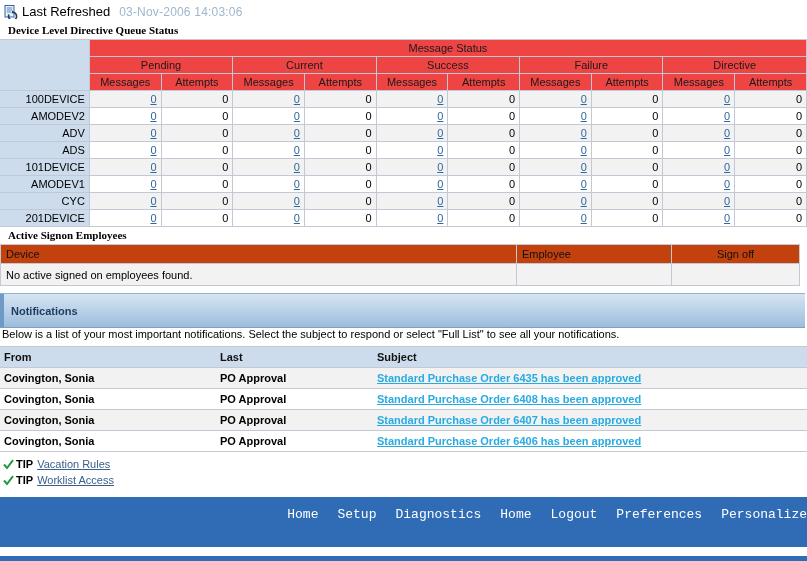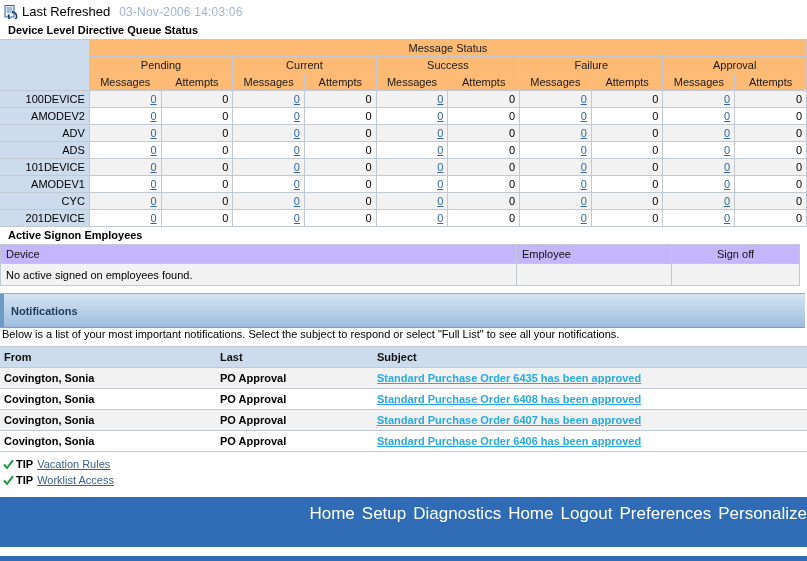--- a/index.html
+++ b/index.html
@@ -40,36 +40,37 @@
     margin-left: 9px;
     letter-spacing: 0.2px;
   }
 
   
   .section-title {
     font-size: 11px;
     font-weight: bold;
     color: #000;
     padding: 2px 0 3px 8px;
+    font-family: Liberation Serif, serif;
   }
 
   
   table.grid {
     border-collapse: collapse;
     width: 807px;
     table-layout: fixed;
   }
   table.grid td, table.grid th {
     border: 1px solid #c3c9d4;
     font-weight: normal;
     font-size: 11px;
     padding: 2px 4px;
   }
   .hdr {
-    background: #fdba74;
+    background: #ef4444;
     color: #1a1a1a;
     text-align: center;
     font-size: 11px;
   }
   .hdr-corner {
     background: #cddcec;
     border-left: none !important;
   }
   .rowhdr {
     background: #cddcec;
@@ -98,21 +99,21 @@
     margin-left: 0px;
     table-layout: fixed;
   }
   table.signon td, table.signon th {
     border: 1px solid #c3c9d4;
     font-size: 11px;
     padding: 3px 5px;
     font-weight: normal;
   }
   .signon-hdr {
-    background: #c4b5fd;
+    background: #c2410c;
     font-weight: bold;
     color: #111;
     text-align: left;
   }
   .signon-hdr.center { text-align: center; }
   .signon-cell { background: #f2f2f2; height: 15px; }
 
   
   .notif-bar {
     width: 805px;
@@ -209,23 +210,24 @@
     display: flex;
     justify-content: flex-end;
     align-items: center;
     box-sizing: border-box;
     padding-right: 0px;
     overflow: hidden;
   }
   .footer-nav a {
     color: #ffffff;
     text-decoration: none;
-    font-size: 17px;
-    margin-left: 7px;
+    font-size: 13px;
+    margin-left: 19px;
     white-space: nowrap;
+    font-family: Liberation Mono, monospace;
   }
   .footer-sub {
     position: absolute;
     left: 0;
     top: 556px;
     width: 807px;
     height: 22px;
     background: #2f6cb5;
     display: flex;
     align-items: center;
@@ -285,21 +287,21 @@
   <thead>
     <tr>
       <th rowspan="3" class="hdr-corner"></th>
       <th colspan="10" class="hdr">Message Status</th>
     </tr>
     <tr>
       <th colspan="2" class="hdr">Pending</th>
       <th colspan="2" class="hdr">Current</th>
       <th colspan="2" class="hdr">Success</th>
       <th colspan="2" class="hdr">Failure</th>
-      <th colspan="2" class="hdr">Approval</th>
+      <th colspan="2" class="hdr">Directive</th>
     </tr>
     <tr>
       <th class="hdr">Messages</th>
       <th class="hdr">Attempts</th>
       <th class="hdr">Messages</th>
       <th class="hdr">Attempts</th>
       <th class="hdr">Messages</th>
       <th class="hdr">Attempts</th>
       <th class="hdr">Messages</th>
       <th class="hdr">Attempts</th>

